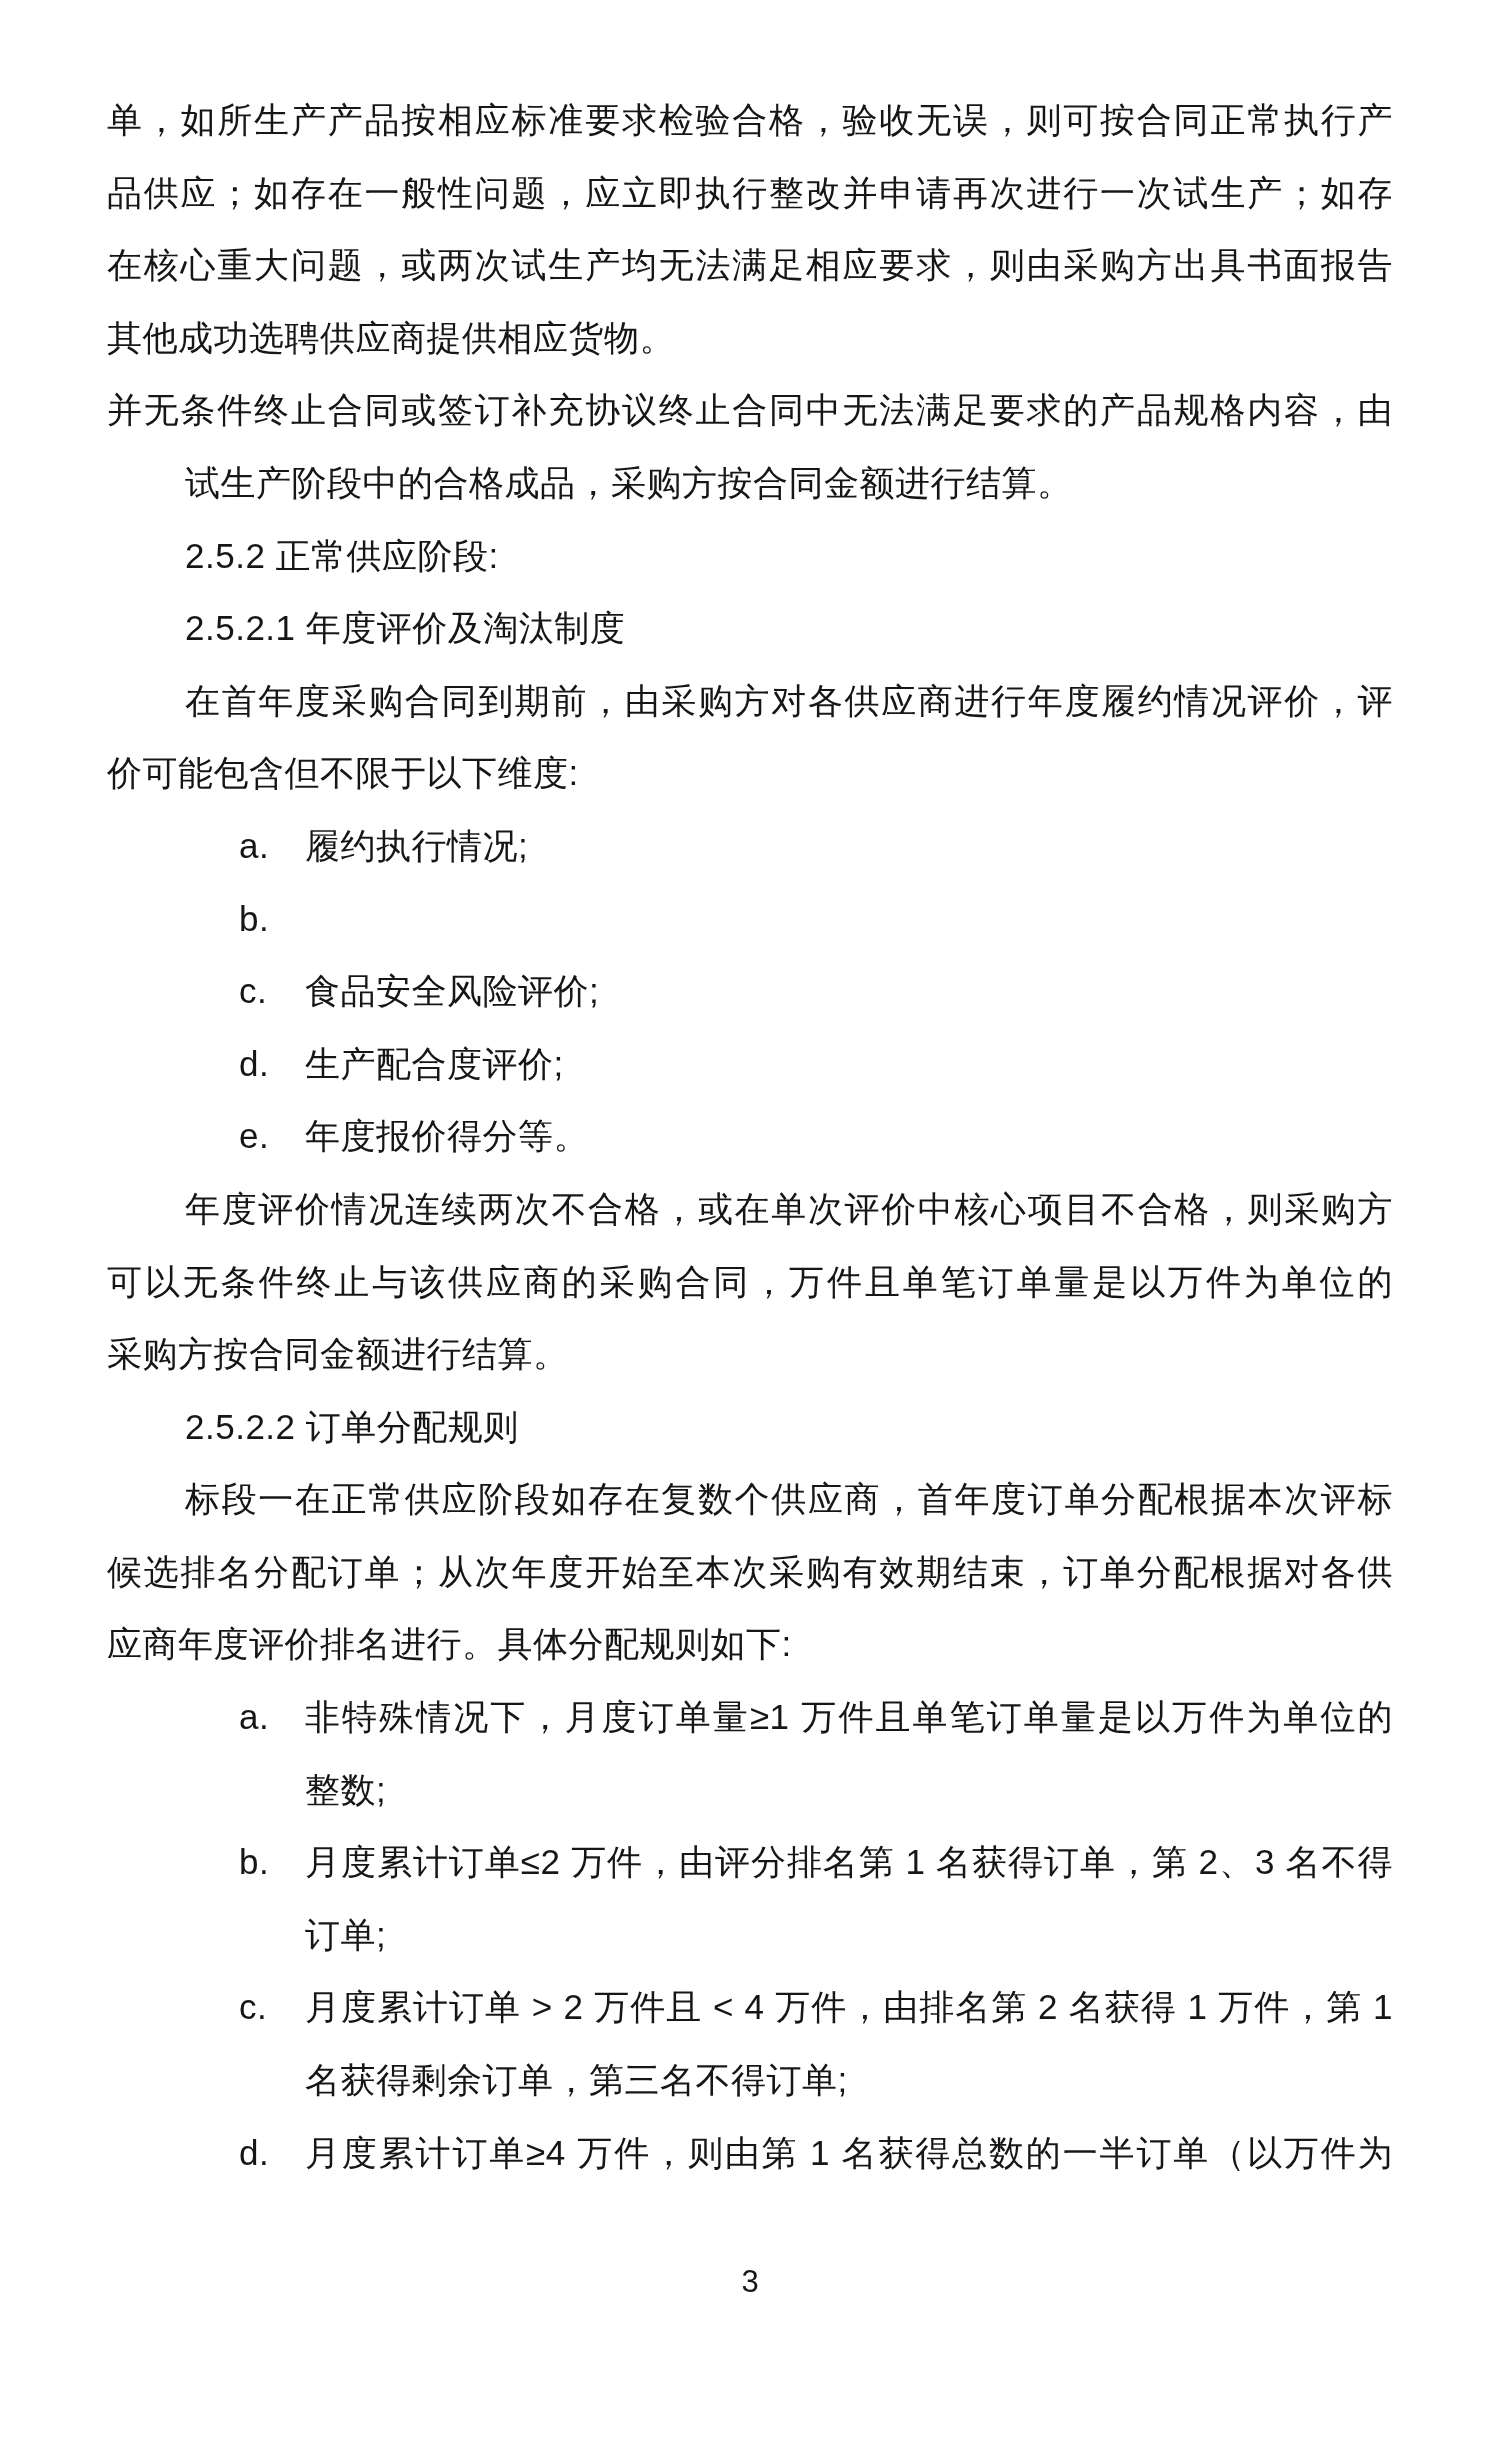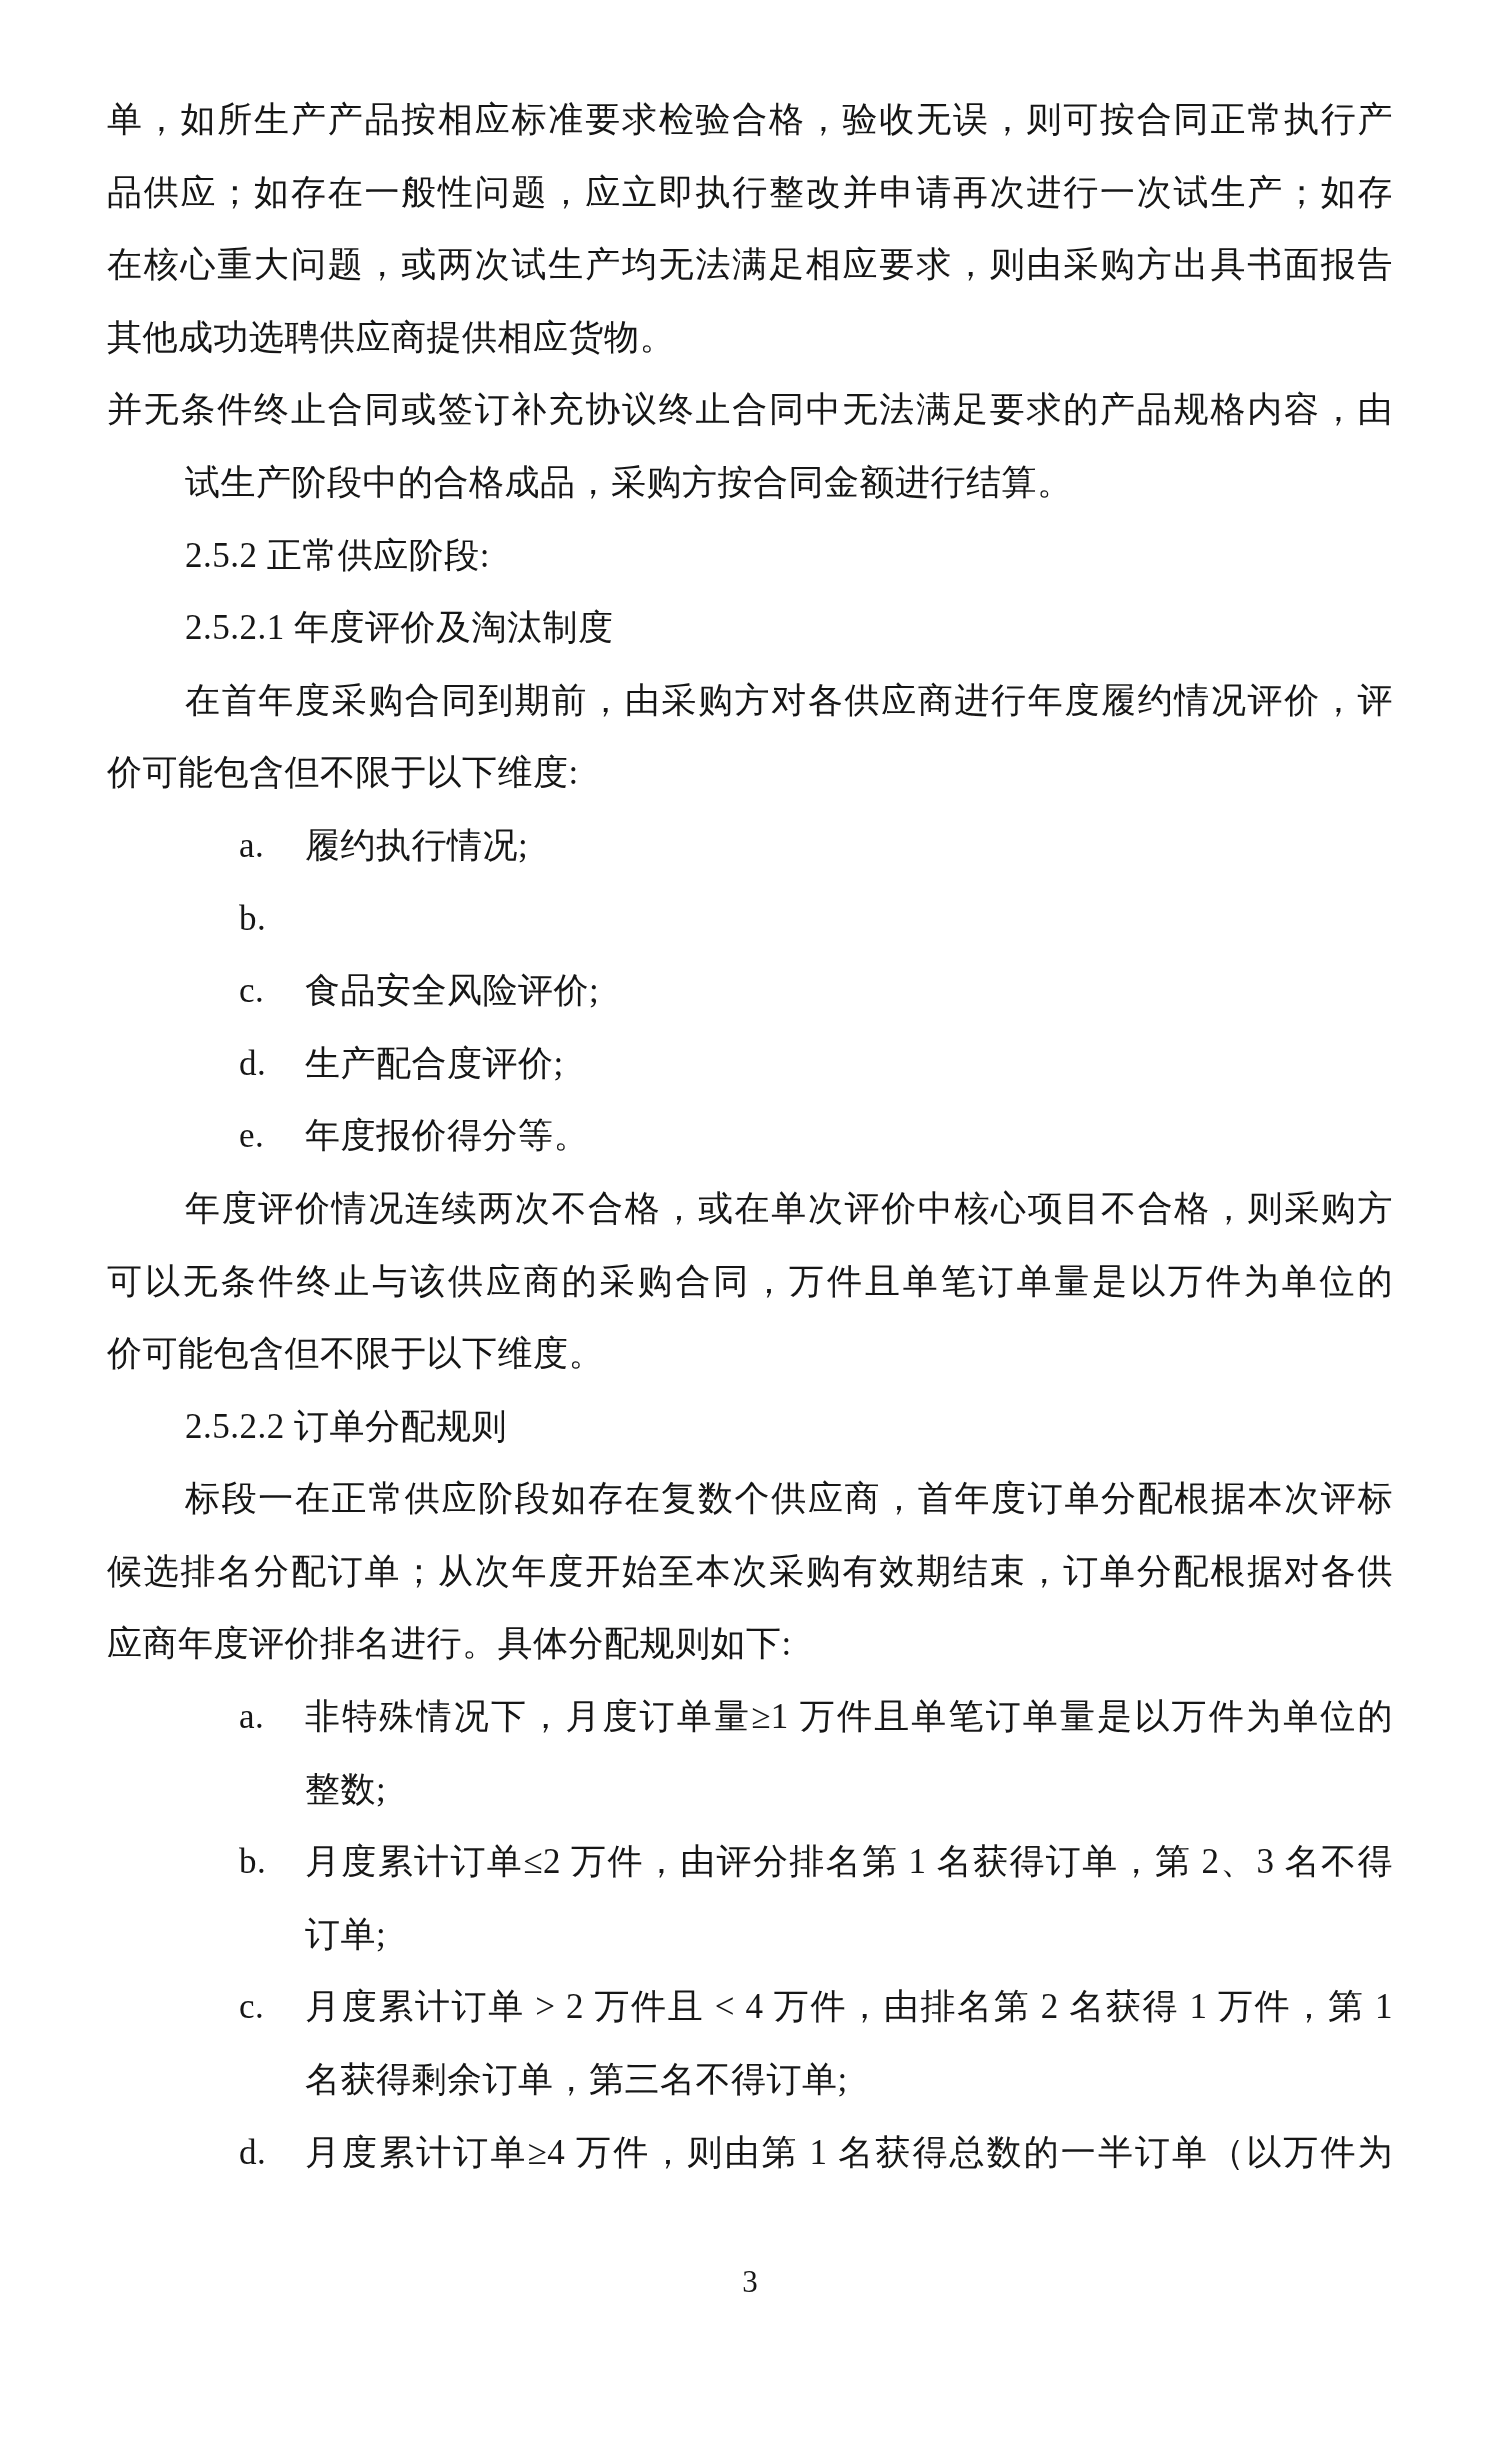--- a/index.html
+++ b/index.html
@@ -6,21 +6,21 @@
     margin: 0;
     padding: 0;
     background: #ffffff;
   }
   .page {
     position: relative;
     width: 1500px;
     height: 2451px;
     background: var(--paper, #ffffff);
     color: var(--ink, #161616);
-    font-family: Liberation Serif, serif;
+    font-family: Liberation Sans, sans-serif;
     overflow: hidden;
   }
   .content {
     position: absolute;
     left: 107px;
     top: 84px;
     width: 1286px;
   }
   .ln {
     height: 72.6px;
@@ -92,21 +92,21 @@
       <div class="ln list">
         <span class="marker">d.</span>
         <span class="txt">生产配合度评价;</span>
       </div>
       <div class="ln list">
         <span class="marker">e.</span>
         <span class="txt">年度报价得分等。</span>
       </div>
       <div class="ln indent j">年度评价情况连续两次不合格，或在单次评价中核心项目不合格，则采购方</div>
       <div class="ln body j">可以无条件终止与该供应商的采购合同，万件且单笔订单量是以万件为单位的</div>
-      <div class="ln body">价可能包含但不限于以下维度。</div>
+      <div class="ln body">采购方按合同金额进行结算。</div>
       <div class="ln indent">2.5.2.2 订单分配规则</div>
       <div class="ln indent j">标段一在正常供应阶段如存在复数个供应商，首年度订单分配根据本次评标</div>
       <div class="ln body j">候选排名分配订单；从次年度开始至本次采购有效期结束，订单分配根据对各供</div>
       <div class="ln body">应商年度评价排名进行。具体分配规则如下:</div>
       <div class="ln list j">
         <span class="marker">a.</span>
         <span class="txt">非特殊情况下，月度订单量≥1 万件且单笔订单量是以万件为单位的</span>
       </div>
       <div class="ln cont">整数;</div>
       <div class="ln list j">

